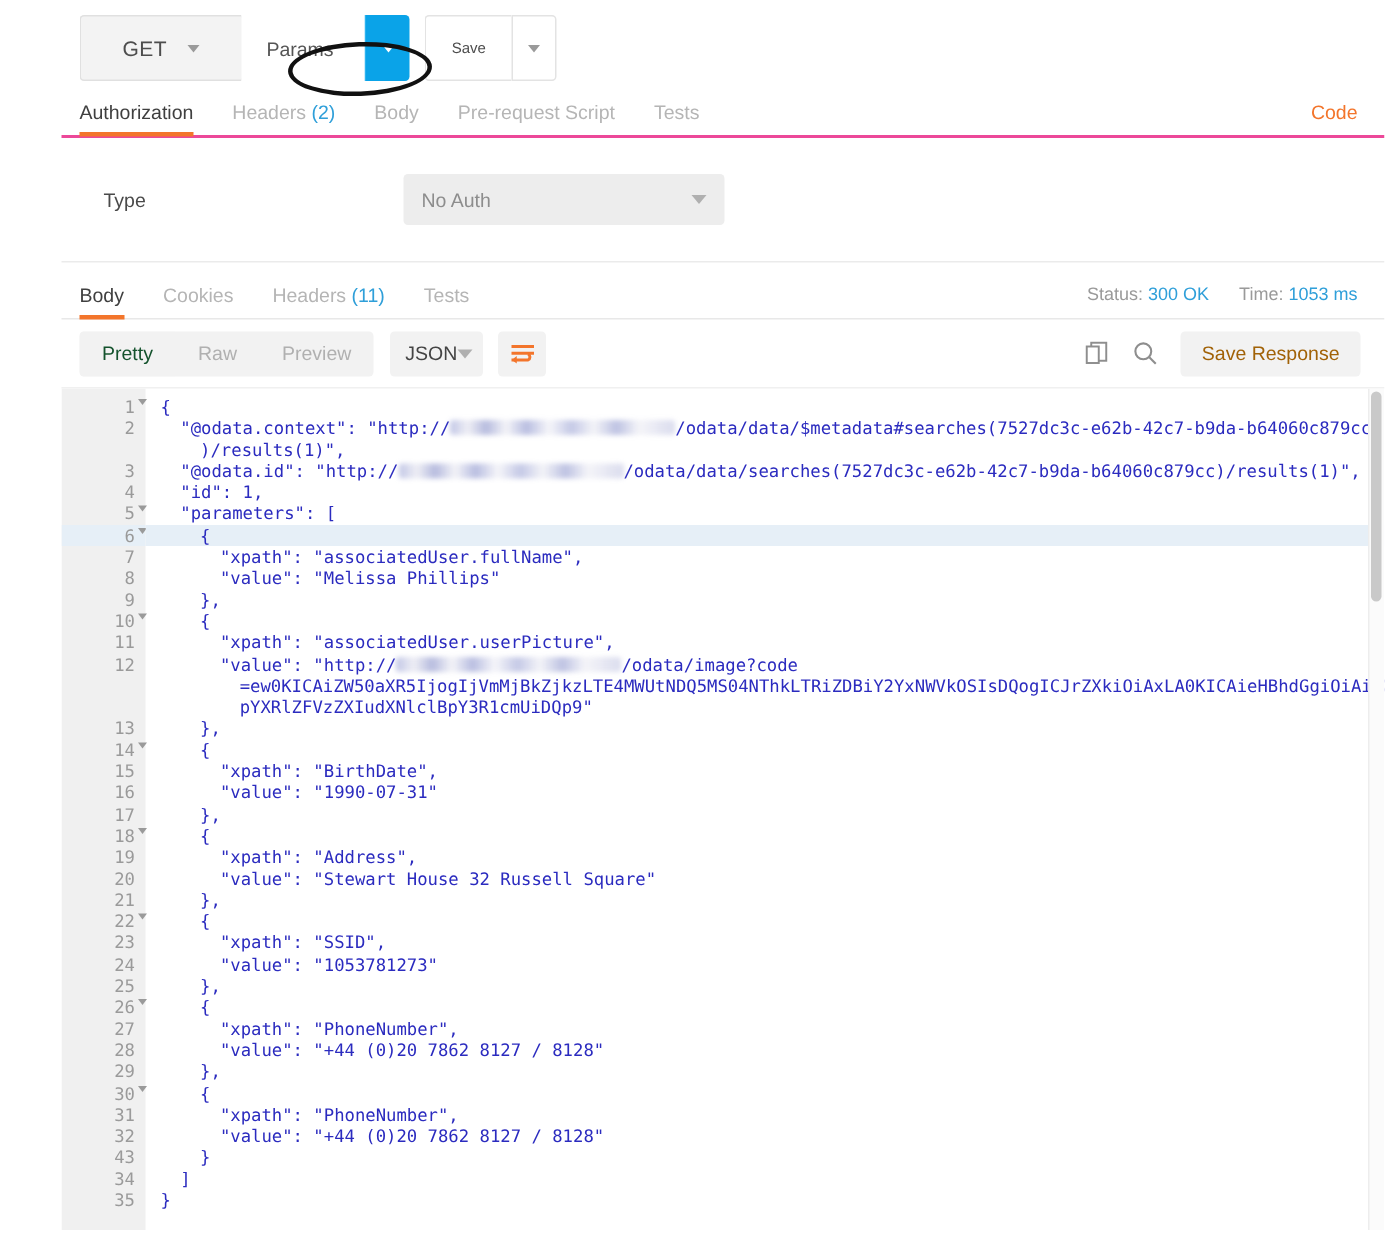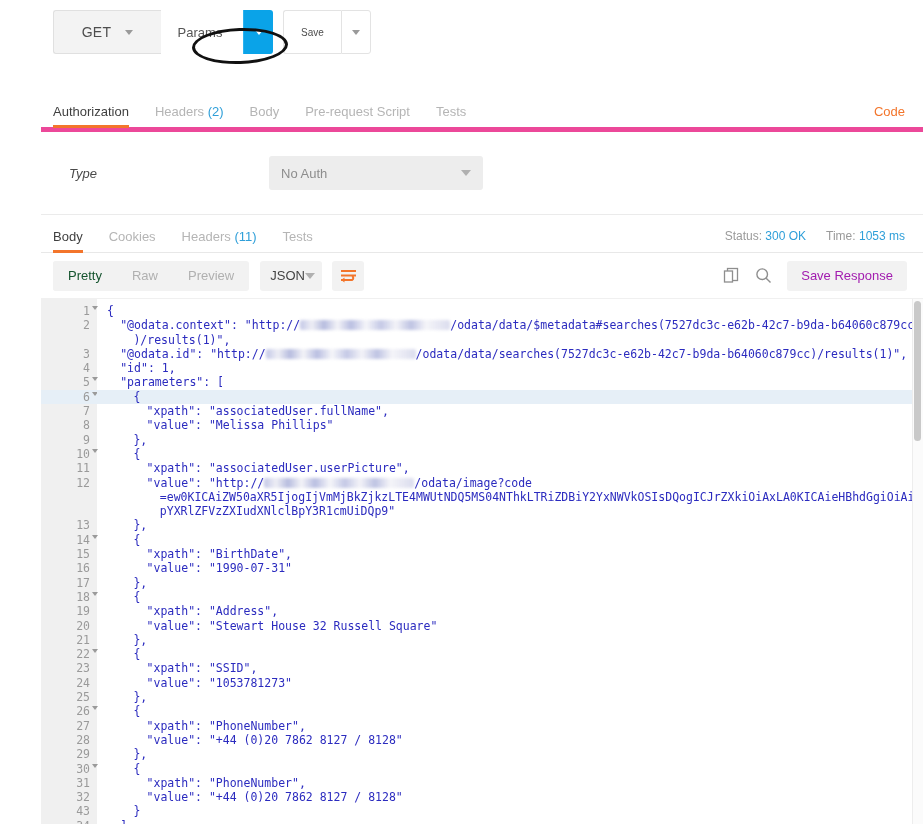--- a/index.html
+++ b/index.html
@@ -118,23 +118,22 @@
     z-index: 8;
     pointer-events: none;
     transform: rotate(-2deg);
   }
 
   
   .req-tabs {
     display: flex; align-items: flex-end;
     height: 30px;
     padding: 0 0 0 12px;
-    border-bottom: 5px solid #ec4899;
-    position: relative;
-    margin-top: 40px;
+    border-bottom: 2px solid #ec4899;
+    position: relative;
   }
   .rtab {
     font-size: 13px;
     color: #b5b5b5;
     padding: 0 13px 8px 13px;
     position: relative;
     white-space: nowrap;
   }
   .rtab:first-child { padding-left: 0; }
   .rtab.active { color: #3f3f3f; }
@@ -149,21 +148,21 @@
     font-size: 13px; color: #f3752b;
   }
 
   
   .auth-panel {
     height: 83px;
     display: flex; align-items: center;
     padding-left: 28px;
     border-bottom: 1px solid #ebebeb;
   }
-  .auth-label { font-size: 13px; color: #4a4a4a; width: 200px; font-style: italic; }
+  .auth-label { font-size: 13px; color: #4a4a4a; width: 200px; }
   .auth-select {
     width: 214px; height: 34px;
     background: #ededed;
     border-radius: 3px;
     display: flex; align-items: center;
     padding: 0 12px;
     font-size: 13px; color: #8d8d8d;
     justify-content: space-between;
   }
   .sel-caret {
@@ -220,21 +219,21 @@
     display: flex; align-items: center; justify-content: center;
   }
   .tb-right {
     margin-left: auto;
     display: flex; align-items: center; gap: 15px;
   }
   .save-resp {
     height: 30px; padding: 0 14px;
     background: #f2f2f2; border-radius: 3px;
     display: flex; align-items: center;
-    font-size: 13px; color: #a21caf; text-align: center;
+    font-size: 13px; color: #a16207; text-align: center;
   }
 
   
   .code-area {
     position: relative;
     height: 562px;
     display: flex;
     font-family: "DejaVu Sans Mono", "Liberation Mono", monospace;
     font-size: 11.5px;
     line-height: 14.3px;

